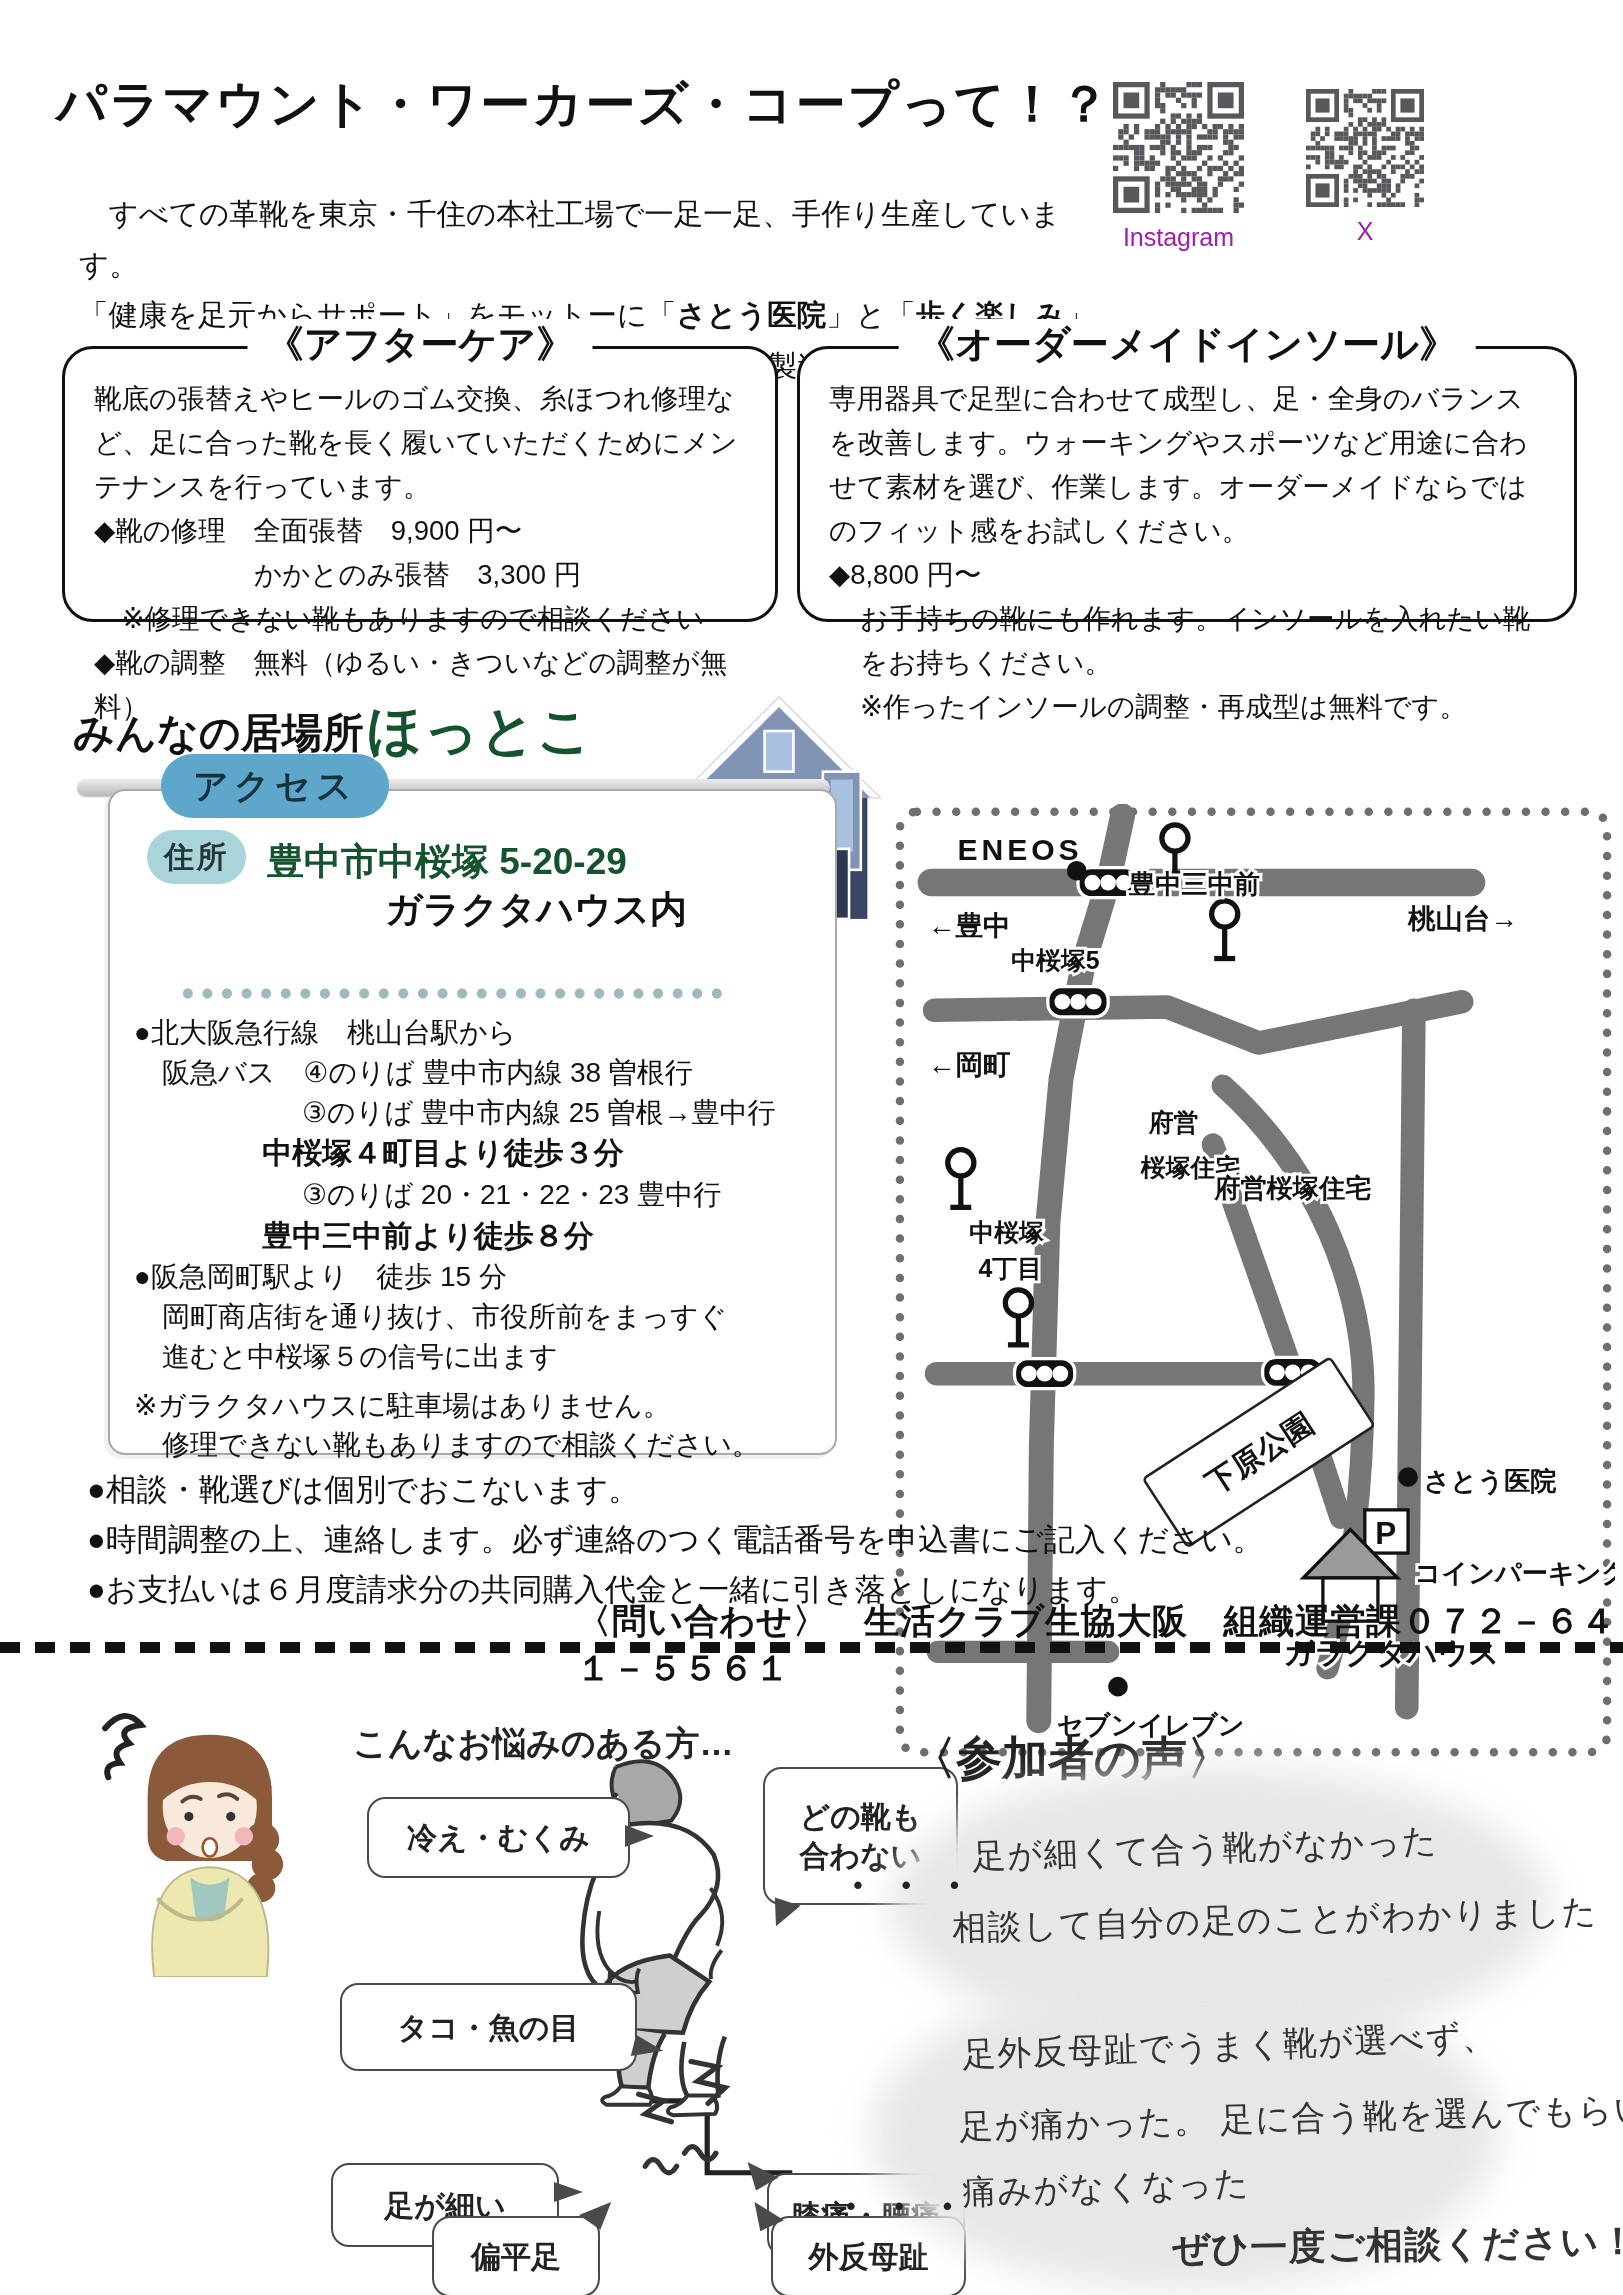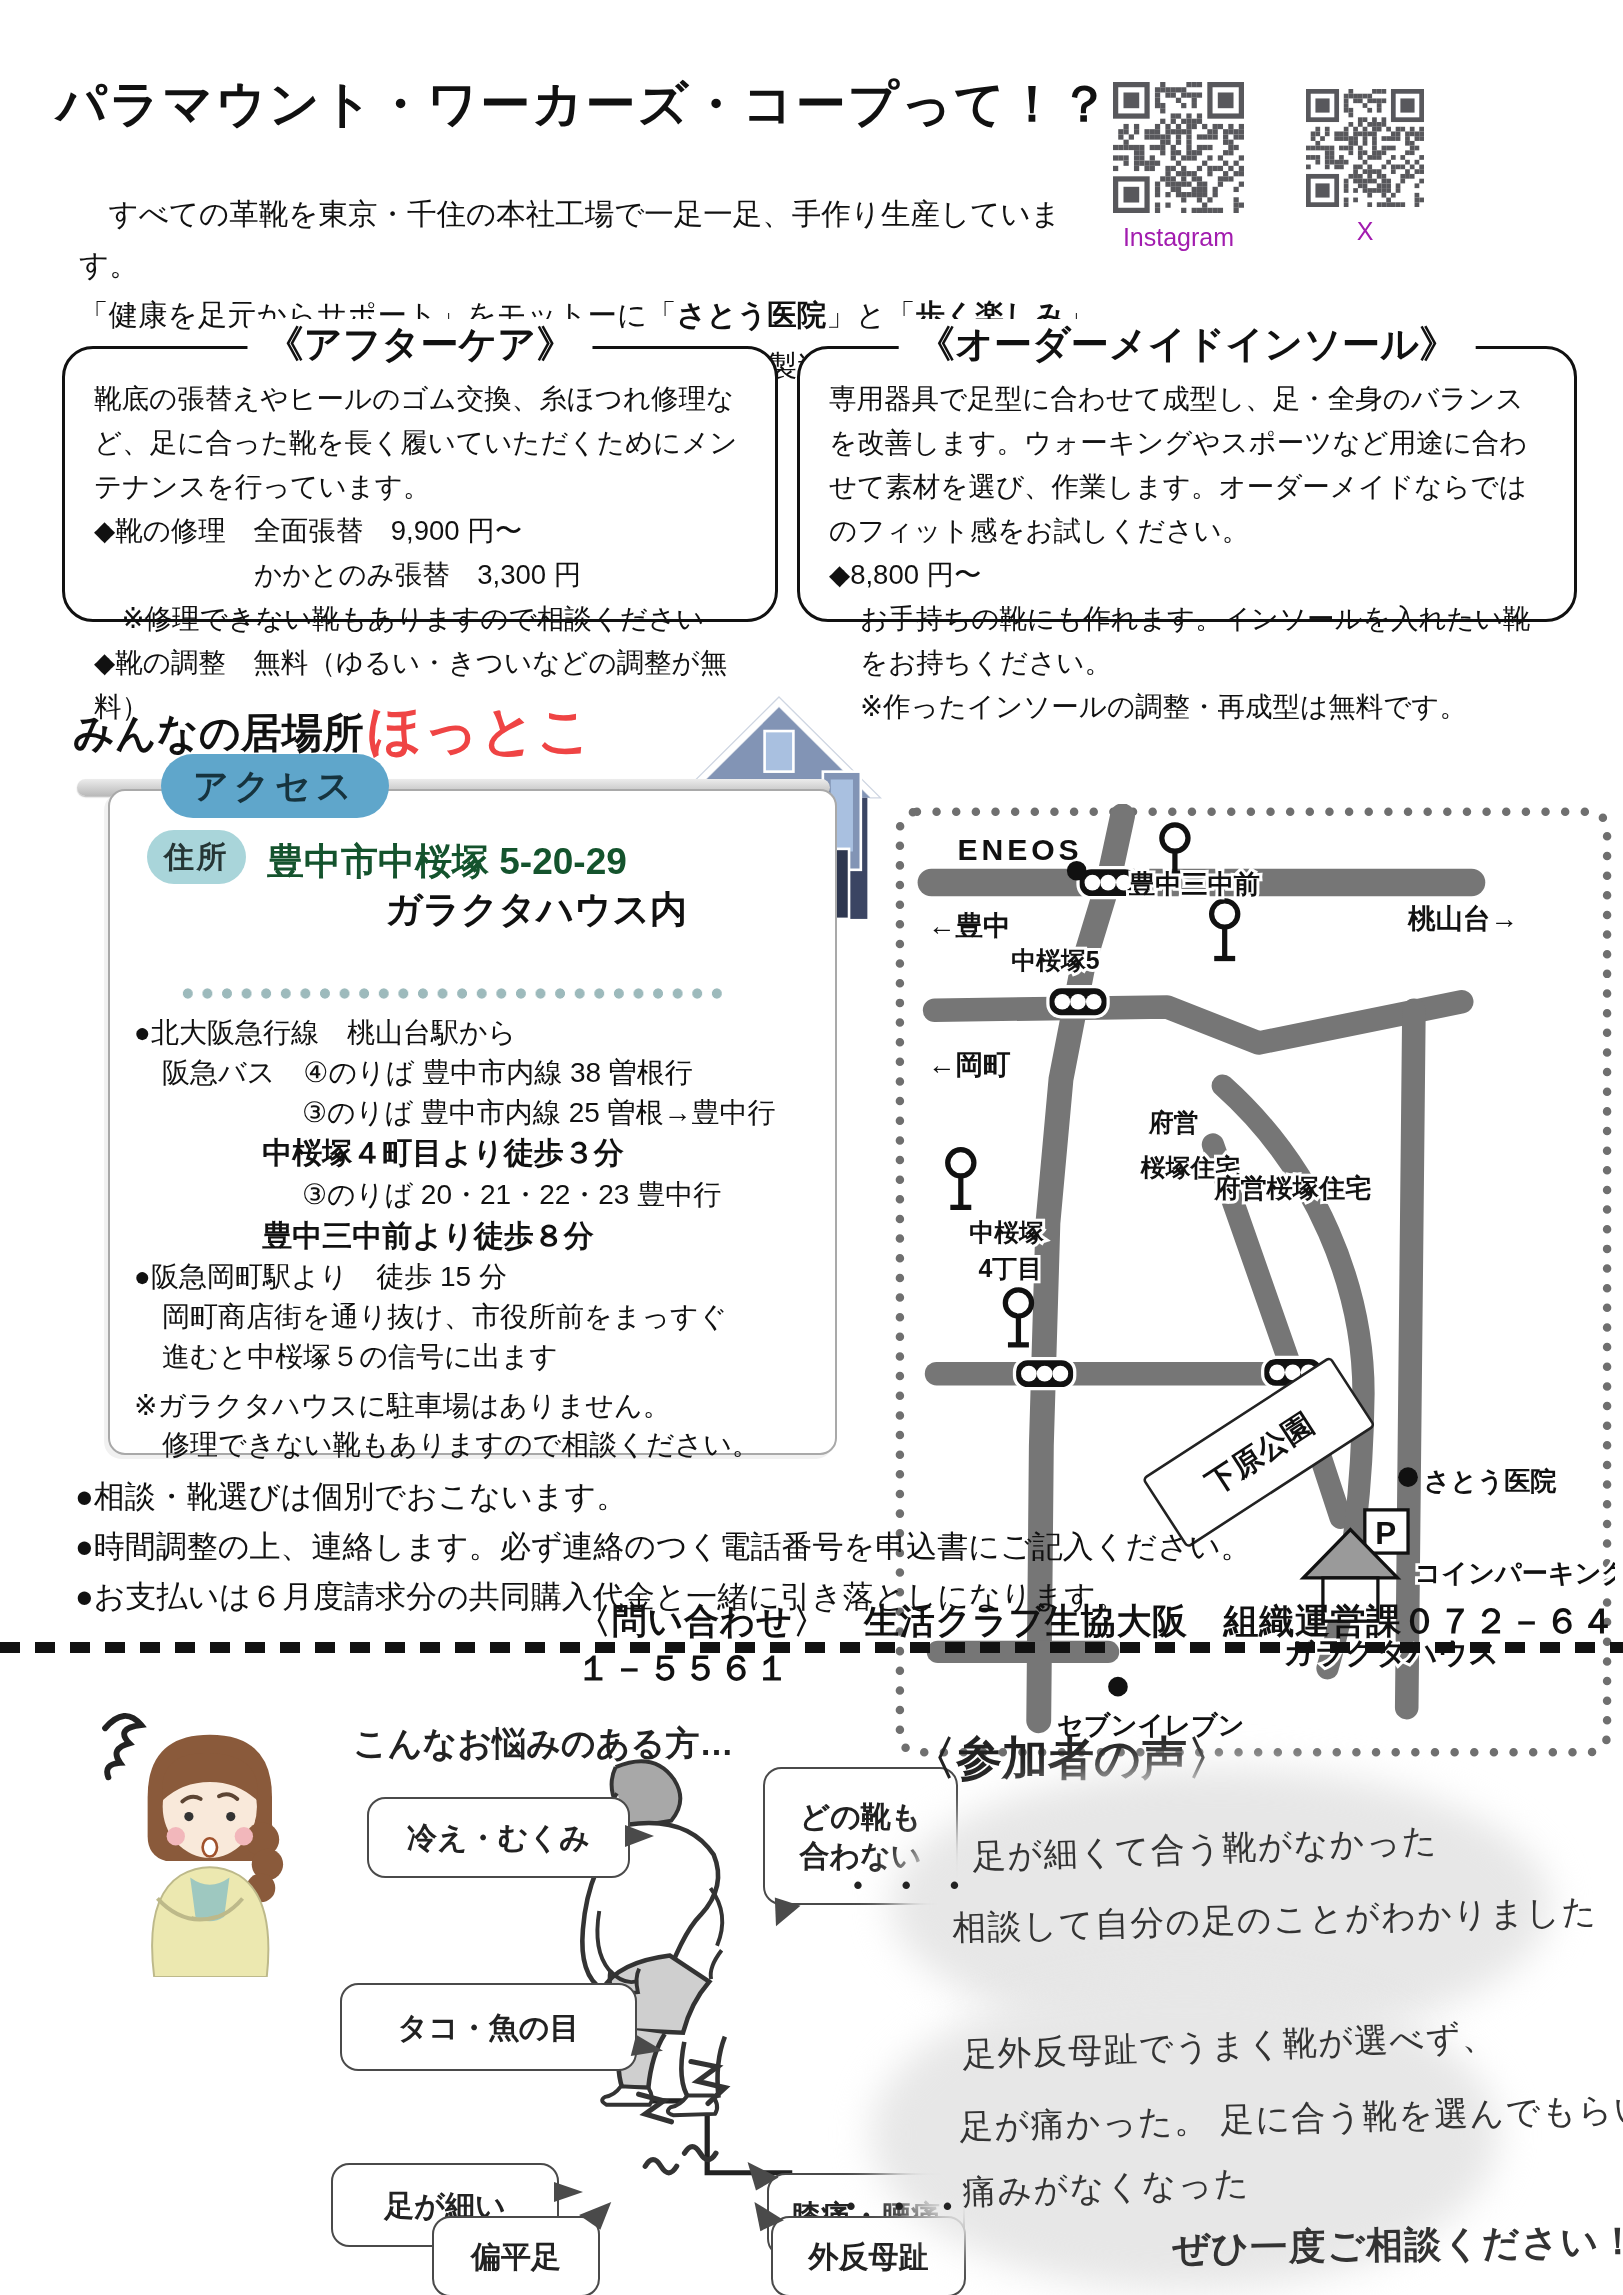--- a/index.html
+++ b/index.html
@@ -14,21 +14,21 @@
   .qr-label{font-size:25px;color:#a21caf;margin-top:7.9px;}
   
   .info-box{border:3.9px solid #111;border-radius:31px;background:#fff;}
   .box-title{position:absolute;top:-30px;left:50%;transform:translateX(-50%);
              background:#fff;padding:0 18.3px;font-size:38px;font-weight:900;white-space:nowrap;color:#111;}
   .box-body{padding:27.5px 29px 0 29px;font-size:27.5px;line-height:1.6;color:#111;}
   .box-body .ind{padding-left:160px;}
   .box-body .ind2{padding-left:31px;}
   
   .place-h1{left:73px;top:706px;font-size:41px;font-weight:800;color:#111;}
-  .place-h2{left:367px;top:695px;font-size:54px;font-weight:900;letter-spacing:1.3px;color:#ef4444;}
+  .place-h2{left:367px;top:695px;font-size:54px;font-weight:900;letter-spacing:1.3px;color:#14532d;}
   
   .rod{left:77px;top:779px;width:753px;height:17px;border-radius:8.5px;
        background:linear-gradient(#ececec,#b9b9b9);box-shadow:0 1.3px 1.3px rgba(0,0,0,.25);}
   .access-panel{left:108px;top:789px;width:725px;height:662px;background:#fff;
                 border:2px solid #a9a9a9;border-radius:17px;box-shadow:-3.9px 3.9px 0 #f1f1f1;}
   .pill{display:flex;align-items:center;justify-content:center;font-weight:800;}
   .access-pill{left:161px;top:754px;width:228px;height:64px;border-radius:33px;
                background:#5fa6cb;color:#16333e;font-size:35px;letter-spacing:5.2px;}
   .addr-pill{left:147px;top:830px;width:99px;height:54px;border-radius:27.5px;
              background:#a9d5da;color:#253535;font-size:30px;letter-spacing:2.6px;}
@@ -39,21 +39,21 @@
            background-size:19.6px 10.5px;background-repeat:repeat-x;}
   .directions{left:134px;top:1013px;width:674px;font-size:28px;line-height:1.42;color:#111;}
   .directions div{white-space:pre;}
   .directions .b{font-weight:900;font-size:30px;}
   .directions .gap{margin-top:9.2px;}
   
   .map{left:892px;top:804px;}
   .map text{font-weight:800;paint-order:stroke;stroke:#fff;stroke-width:9px;fill:#111;}
   .map .road{stroke:#767676;fill:none;stroke-linecap:round;stroke-linejoin:round;}
   
-  .bullets{left:75px;top:1465px;font-size:31px;line-height:1.62;color:#111;margin-top:7px;}
+  .bullets{left:87px;top:1465px;font-size:31px;line-height:1.62;color:#111;}
   .contact{left:576px;top:1598px;font-size:35px;font-weight:700;color:#111;letter-spacing:0.7px;}
   .cutline{left:0;top:1642px;width:1624px;height:10.5px;
            background:repeating-linear-gradient(90deg,#111 0 19.6px,transparent 19.6px 35px);}
   
   .worry-h{left:353px;top:1721px;font-size:34px;font-weight:700;color:#222;}
   .voice-h{left:910px;top:1728px;font-size:46px;font-weight:700;color:#222;}
   .bubble{position:absolute;background:#fff;border:2.6px solid #4a4a4a;border-radius:18.3px;
           display:flex;align-items:center;justify-content:center;text-align:center;
           font-size:30px;font-weight:700;color:#222;line-height:1.3;}
   .tail{position:absolute;width:0;height:0;}

